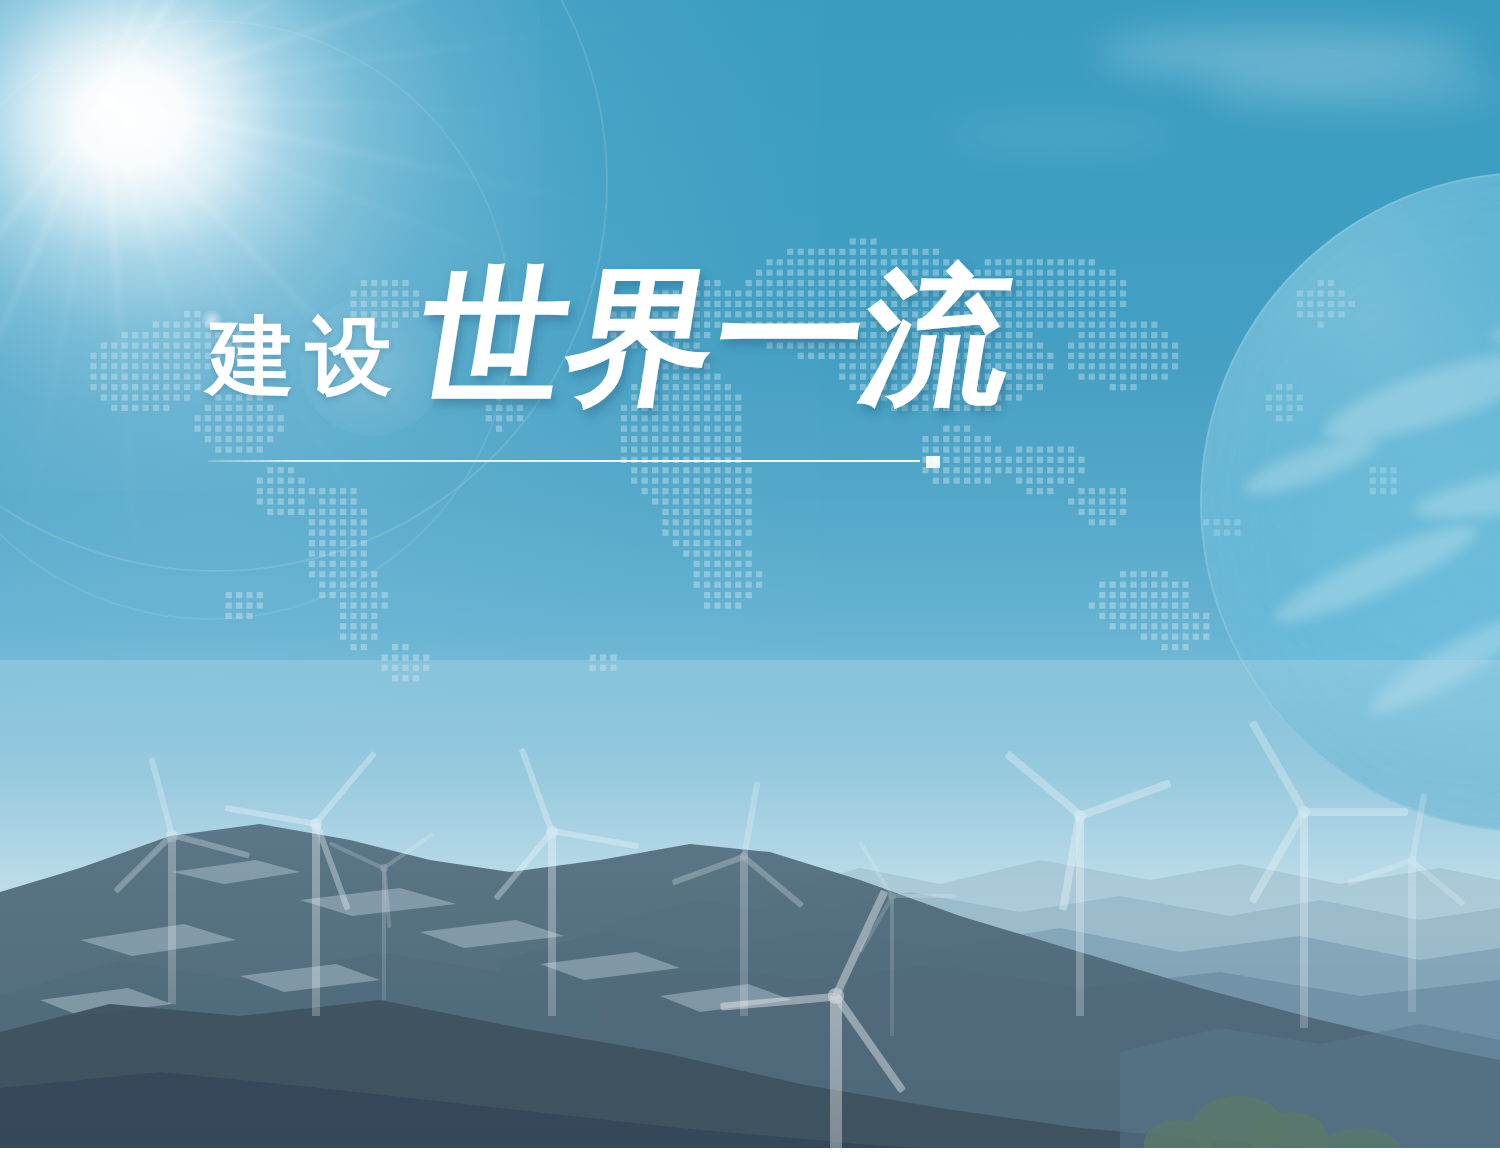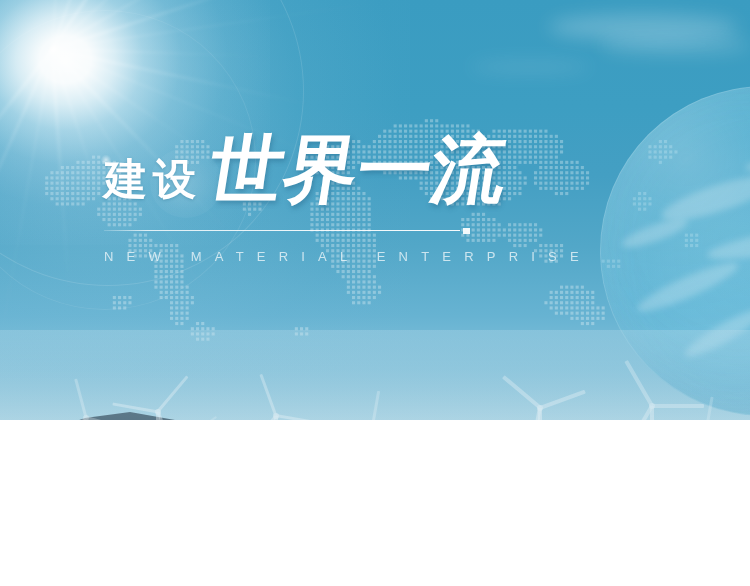--- a/index.html
+++ b/index.html
@@ -8,21 +8,21 @@
     padding: 0;
     background: #ffffff;
   }
   body {
     font-family: "Liberation Sans", sans-serif;
   }
 
   #banner {
     position: relative;
     width: 750px;
-    height: 420px;
+    height: 574px;
     overflow: hidden;
     background: #4c1d95;
   }
 
   
   .sky-base {
     position: absolute;
     left: 0; top: 0;
     width: 750px; height: 586px;
     background: linear-gradient(to bottom,
@@ -1770,16 +1770,15 @@
 
   <div class="textblock">
     <div class="line1">
       <span class="t-jianshe">建设</span>
       <span class="t-shijie">世界一流</span>
     </div>
     <div class="divider">
       <div class="bar"></div>
       <div class="cap"></div>
     </div>
-    <div class="subtitle">NEW MATERIAL ENTERPRISE</div>
   </div>
 
 </div>
 
 </body></html>

